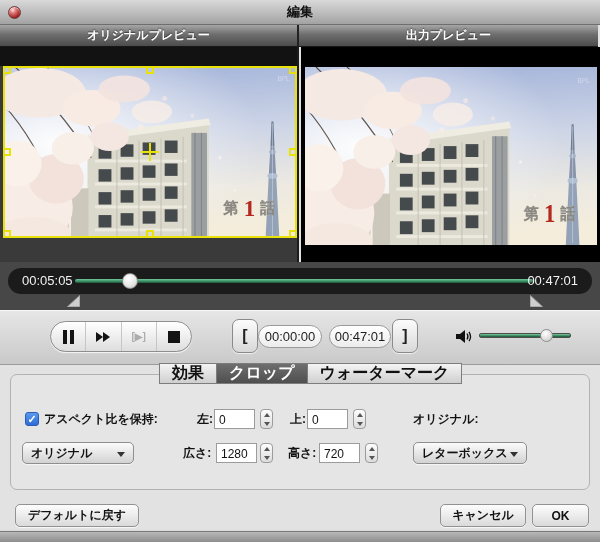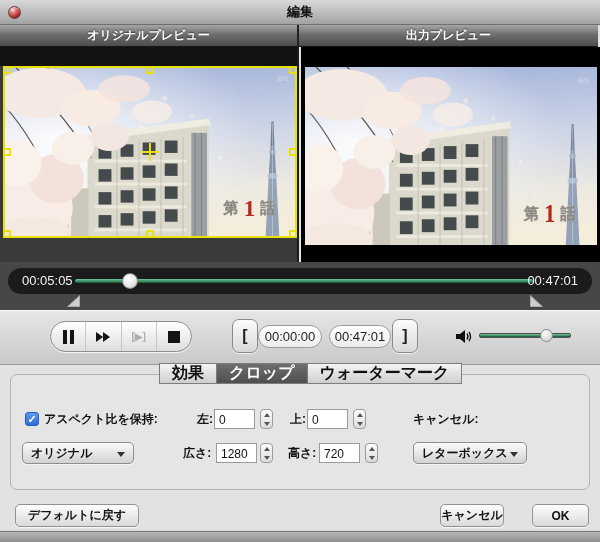--- a/index.html
+++ b/index.html
@@ -112,21 +112,21 @@
     background:linear-gradient(#fbfbfb,#d2d2d2); display:flex; align-items:center; cursor:pointer;
     font-size:12px; font-weight:700; color:#111; padding-left:8px; box-shadow:0 1px 1px rgba(255,255,255,.7); }
   .dropdown .arrow { position:absolute; right:8px; top:9px; width:0; height:0;
     border-left:4px solid transparent; border-right:4px solid transparent; border-top:5px solid #333; }
 
   
   .footer-btn { position:absolute; height:23px; border:1px solid #929292; border-radius:5px;
     background:linear-gradient(#fdfdfd,#dadada); font-size:12px; font-weight:700; color:#111;
     display:flex; align-items:center; justify-content:center; cursor:pointer; box-shadow:0 1px 1px rgba(255,255,255,.8); }
   .btn-default { left:15px; top:504px; width:124px; }
-  .btn-cancel { left:440px; top:504px; width:64px; }
+  .btn-cancel { left:440px; top:504px; width:86px; }
   .btn-ok { left:532px; top:504px; width:57px; }
   .bottom-strip { position:absolute; left:0; top:530px; width:600px; height:12px;
     background:linear-gradient(#bcbcbc,#8d8d8d); border-top:1px solid #dadada; box-shadow:inset 0 1px 0 #7a7a7a; }
 </style>
 </head>
 <body>
 
 <div id="app">
 
   <div class="titlebar">
@@ -473,21 +473,21 @@
         <input value="0" style="">
       </div>
       <div class="stepper" style="left:353px;">
         <span class="up">
             <i></i>
           </span>
         <span class="down">
             <i></i>
           </span>
       </div>
-      <div class="lbl" style="left:413px;">キャンセル:</div>
+      <div class="lbl" style="left:413px;">オリジナル:</div>
     </div>
 
     <div class="crop-row" style="top:77px;">
       <div class="dropdown" style="left:22px; width:112px;">
         <span>オリジナル</span>
         <i class="arrow"></i>
       </div>
       <div class="lbl" style="left:183px;">広さ:</div>
       <div class="numfield" style="left:216px; width:41px;">
         <input value="1280" style="">

